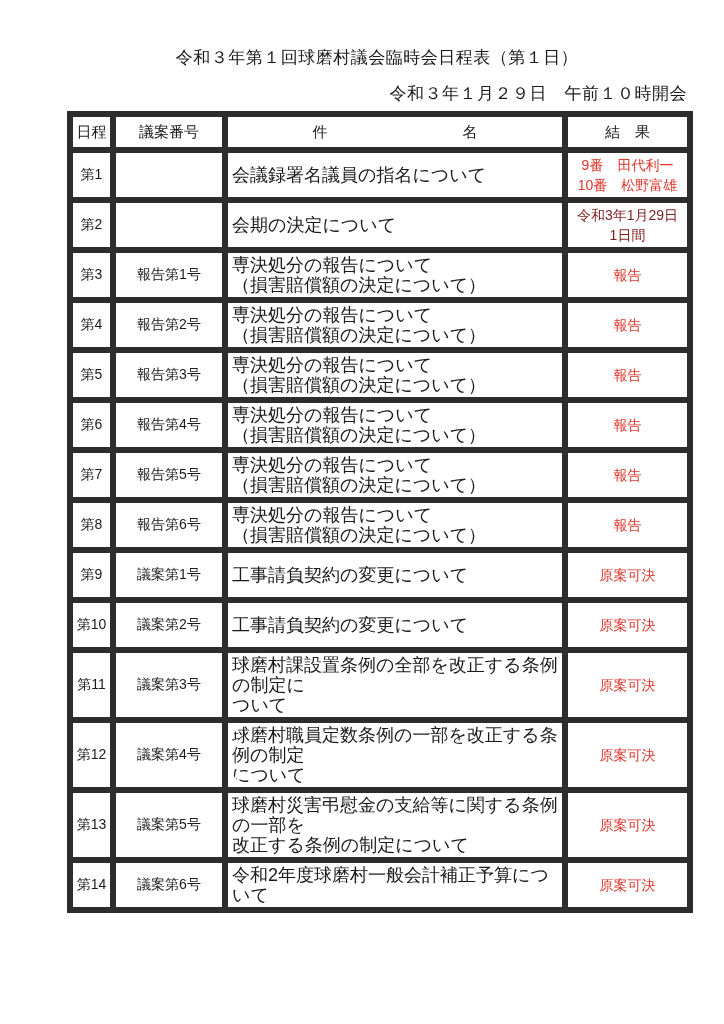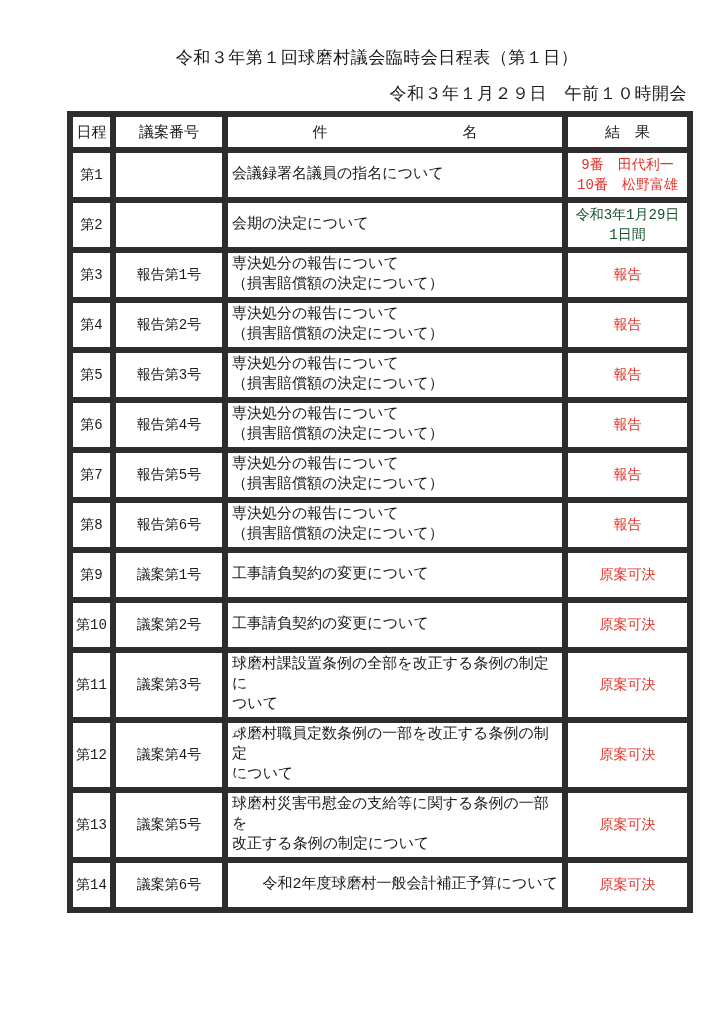--- a/index.html
+++ b/index.html
@@ -5,21 +5,21 @@
   html, body {
     margin: 0;
     padding: 0;
     background: #ffffff;
   }
   .page {
     position: relative;
     width: 724px;
     height: 1020px;
     background: #ffffff;
-    font-family: Liberation Mono, monospace;
+    font-family: Liberation Sans, sans-serif;
     color: #1a1a1a;
     overflow: hidden;
   }
   .doc-title {
     position: absolute;
     top: 46px;
     left: 67px;
     width: 620px;
     text-align: center;
     font-size: 17px;
@@ -67,21 +67,21 @@
   td.cell-schedule {
     text-align: center;
     font-size: 14px;
   }
   td.cell-bill {
     text-align: center;
     font-size: 14px;
   }
   td.cell-subject {
     text-align: left;
-    font-size: 15px;
+    font-size: 18px;
     line-height: 20px;
     padding: 2px 4px 2px 4px;
     white-space: pre-line;
   }
   td.cell-result {
     text-align: center;
     font-size: 14px;
     line-height: 20px;
     white-space: pre-line;
   }
@@ -114,21 +114,21 @@
         <td class="cell-schedule" style="border-color: rgb(45, 45, 45);">第1</td>
         <td class="cell-bill" style="border-color: rgb(45, 45, 45);"></td>
         <td class="cell-subject" style="border-color: rgb(45, 45, 45);">会議録署名議員の指名について</td>
         <td class="cell-result result-red" style="color: rgb(224, 53, 42); border-color: rgb(45, 45, 45);">9番　田代利一
 10番　松野富雄</td>
       </tr>
       <tr class="body-row">
         <td class="cell-schedule" style="border-color: rgb(45, 45, 45);">第2</td>
         <td class="cell-bill" style="border-color: rgb(45, 45, 45);"></td>
         <td class="cell-subject" style="border-color: rgb(45, 45, 45);">会期の決定について</td>
-        <td class="cell-result result-red" style="color: #14532d; border-color: rgb(45, 45, 45);">令和3年1月29日
+        <td class="cell-result result-red" style="color: #7f1d1d; border-color: rgb(45, 45, 45);">令和3年1月29日
 1日間</td>
       </tr>
       <tr class="body-row">
         <td class="cell-schedule" style="border-color: rgb(45, 45, 45);">第3</td>
         <td class="cell-bill" style="border-color: rgb(45, 45, 45);">報告第1号</td>
         <td class="cell-subject" style="border-color: rgb(45, 45, 45);">専決処分の報告について
 （損害賠償額の決定について）</td>
         <td class="cell-result result-red" style="color: rgb(224, 53, 42); border-color: rgb(45, 45, 45);">報告</td>
       </tr>
       <tr class="body-row">
@@ -195,19 +195,19 @@
       <tr class="body-row">
         <td class="cell-schedule" style="border-color: rgb(45, 45, 45);">第13</td>
         <td class="cell-bill" style="border-color: rgb(45, 45, 45);">議案第5号</td>
         <td class="cell-subject" style="border-color: rgb(45, 45, 45);">球磨村災害弔慰金の支給等に関する条例の一部を
 改正する条例の制定について</td>
         <td class="cell-result result-red" style="color: rgb(224, 53, 42); border-color: rgb(45, 45, 45);">原案可決</td>
       </tr>
       <tr class="body-row">
         <td class="cell-schedule" style="border-color: rgb(45, 45, 45);">第14</td>
         <td class="cell-bill" style="border-color: rgb(45, 45, 45);">議案第6号</td>
-        <td class="cell-subject" style="border-color: rgb(45, 45, 45); text-align: right;">令和2年度球磨村一般会計補正予算について</td>
+        <td class="cell-subject" style="border-color: rgb(45, 45, 45);">令和2年度球磨村一般会計補正予算について</td>
         <td class="cell-result result-red" style="color: rgb(224, 53, 42); border-color: rgb(45, 45, 45);">原案可決</td>
       </tr>
     </tbody>
   </table>
 
 </div>
 
 </body></html>

